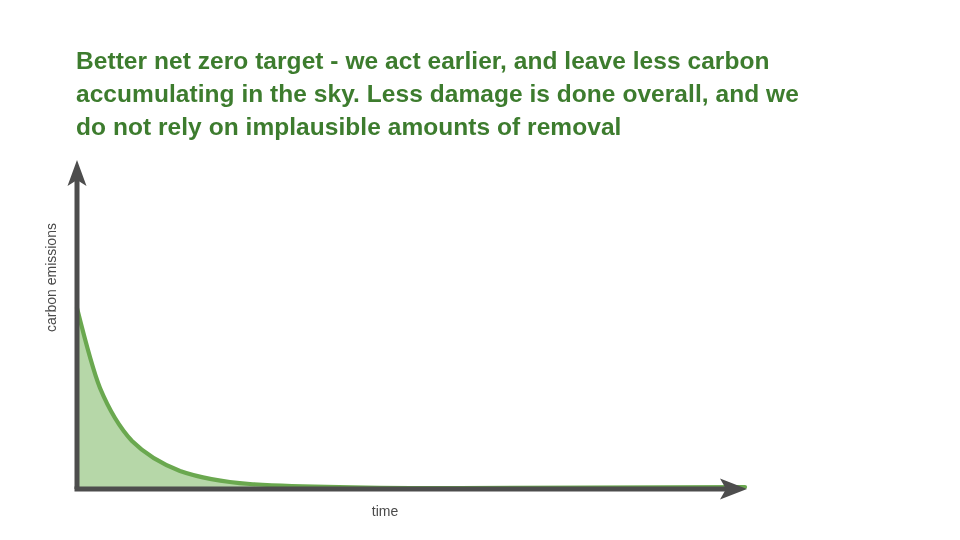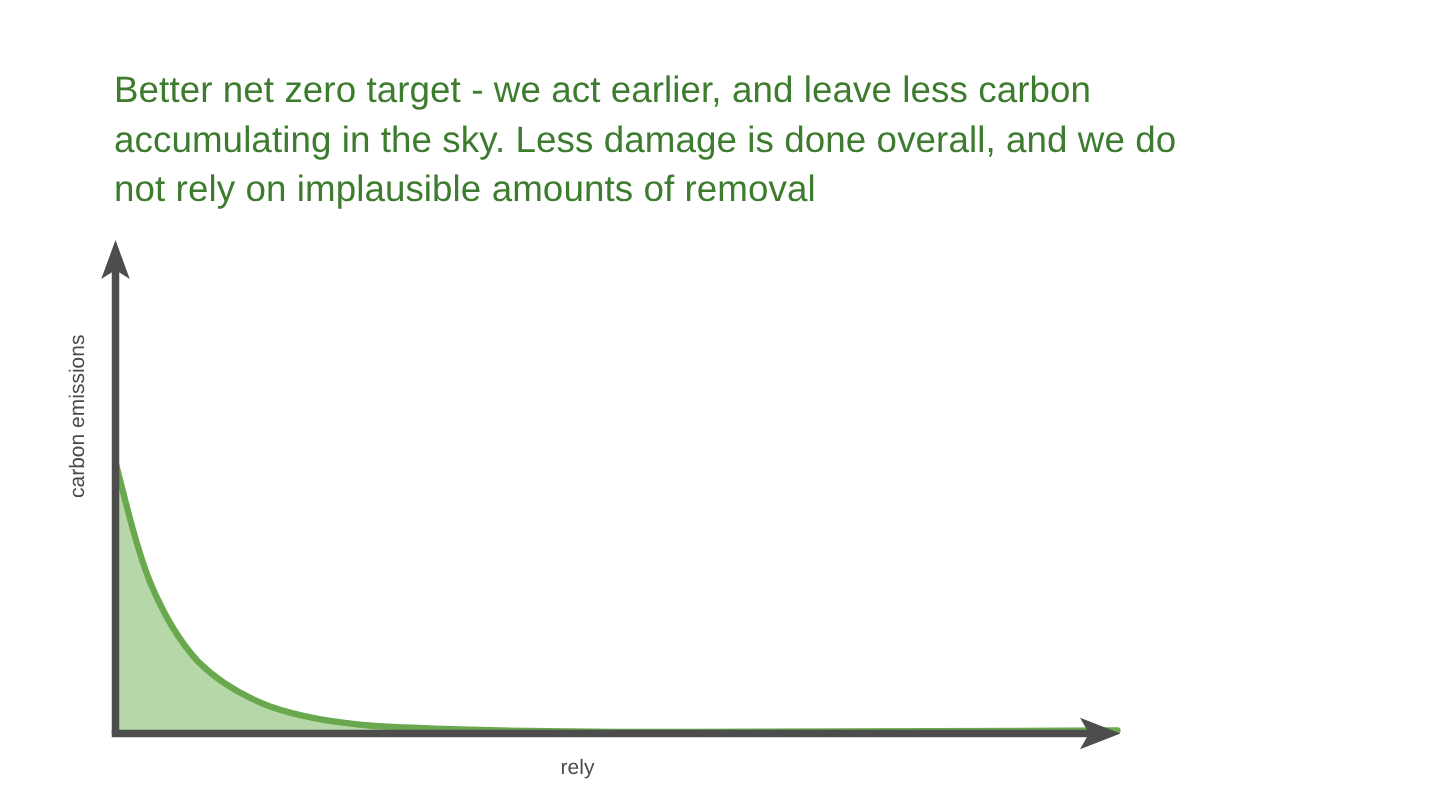--- a/index.html
+++ b/index.html
@@ -22,21 +22,21 @@
     height: 540px;
     background: #ffffff;
   }
   #slide-title {
     position: absolute;
     left: 76px;
     top: 44px;
     width: 736px;
     font-size: 24.5px;
     line-height: 33px;
-    font-weight: 400;
+    font-weight: 700;
     color: #3d7c2e;
     letter-spacing: 0.05px;
     white-space: pre-wrap;
     margin: 0;
   }
   #chart-area {
     position: absolute;
     left: 0;
     top: 0;
     width: 960px;
@@ -97,16 +97,16 @@
 
       <polygon points="77,160 86.5,186 77,180 67.5,186" fill="#4d4d4d"></polygon>
 
       <line x1="74.5" y1="489" x2="726" y2="489" stroke="#4d4d4d" stroke-width="5"></line>
 
       <polygon points="747,489 720,499.5 726,489 720,478.5" fill="#4d4d4d"></polygon>
     </svg>
 
     <div class="axis-label" id="y-axis-label">carbon emissions</div>
 
-    <div class="axis-label" id="x-axis-label">rely</div>
+    <div class="axis-label" id="x-axis-label">time</div>
 
   </div>
 </div>
 
 </body></html>

